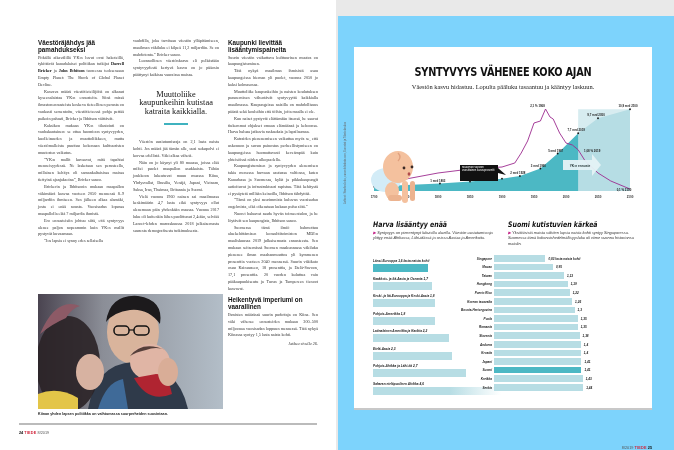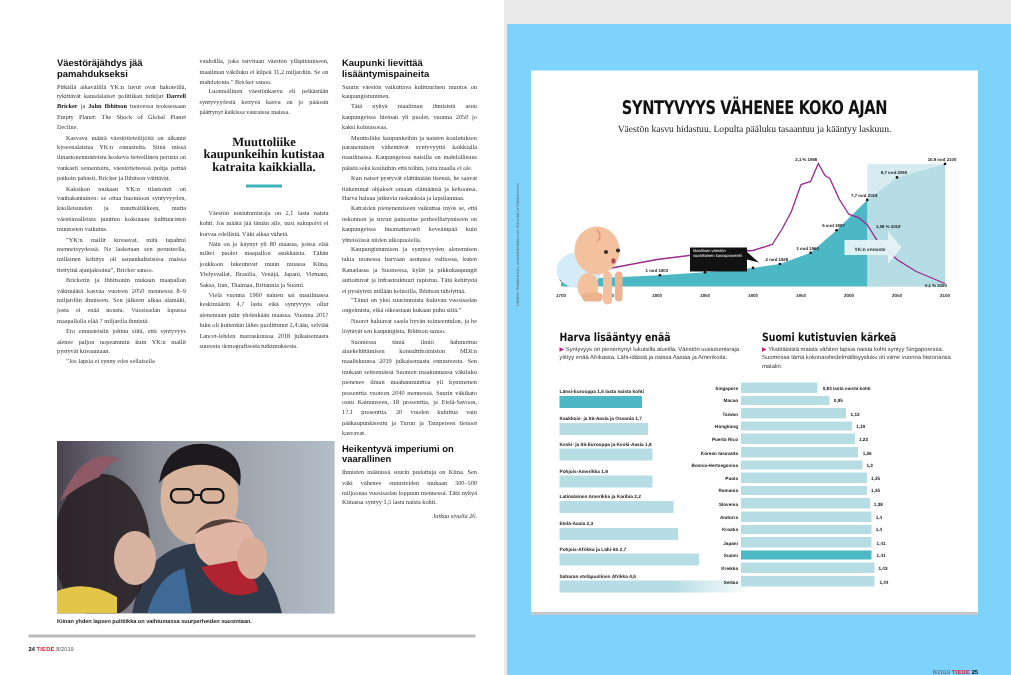--- a/index.html
+++ b/index.html
@@ -11,35 +11,35 @@
   .col { position: absolute; font-size: 4.2px; line-height: 6.8px; color: #333; text-align: justify; }
   .col p { text-indent: 6px; margin-bottom: 0; }
   .col p.noindent { text-indent: 0; }
   .col h3 { font-family: "Liberation Sans", sans-serif; font-size: 6.3px; line-height: 6.8px; font-weight: bold; color: #111; margin-top: 2px; margin-bottom: 1px; text-align: left; }
   .col b { color: #111; }
   #col1 { left: 38px; top: 38px; width: 86px; }
   #col2 { left: 133px; top: 38px; width: 86px; }
   #col3 { left: 228px; top: 38px; width: 90px; }
 
   #pull-quote { margin: 12px 0 0 0; text-align: center; }
-  #pull-quote-text { font-family: "Liberation Serif", serif; font-weight: bold; font-size: 8.4px; line-height: 8.5px; color: #111; display: block; text-align: center; }
+  #pull-quote-text { font-family: "Liberation Serif", serif; font-weight: normal; font-size: 8.4px; line-height: 8.5px; color: #111; display: block; text-align: center; }
   #pull-quote-rule { width: 24px; height: 2px; background: #3fb2bf; margin: 7px auto 14px auto; }
 
   #photo { position: absolute; left: 38px; top: 294px; width: 185px; height: 115px; overflow: hidden; background: #a7b1ba; }
   #photo-caption { position: absolute; left: 38px; top: 412px; width: 190px; font-family: "Liberation Sans", sans-serif; font-size: 3.7px; font-weight: bold; color: #222; }
   #continue-note { font-style: italic; text-align: right; display: block; margin-top: 2px; }
   #left-rule { position: absolute; left: 19px; top: 423px; width: 298px; height: 1.5px; background: #bbbbbb; }
   #left-folio { position: absolute; left: 19px; top: 431px; font-family: "Liberation Sans", sans-serif; font-size: 3.8px; color: #555; }
   .folio-num { font-weight: bold; color: #111; }
   .folio-brand { font-weight: bold; color: #d0243b; letter-spacing: 0.2px; }
 
   
   #right-page { position: absolute; left: 338px; top: 16px; width: 336px; height: 450px; background: #7dd3fc; }
   #infographic { position: absolute; left: 16px; top: 31px; width: 298px; height: 163px; background: #ffffff; }
-  #bottom-panel { position: absolute; left: 16px; top: 194px; width: 298px; height: 200px; background: #ffffff; }
+  #bottom-panel { position: absolute; left: 16px; top: 194px; width: 298px; height: 200px; background: #ffffff; font-style: italic; }
   #right-rule { position: absolute; left: 16px; top: 392px; width: 298px; height: 2px; background: #c8c8c8; }
   #right-folio { position: absolute; right: 22px; top: 430px; font-family: "Liberation Sans", sans-serif; font-size: 3.8px; color: #555; }
 
   #main-title { position: absolute; left: 0; top: 17px; width: 298px; text-align: center; font-family: "DejaVu Sans", sans-serif; font-weight: bold; font-size: 12.5px; letter-spacing: -0.3px; color: #111; transform: scaleX(0.78); transform-origin: center; }
   #main-subtitle { position: absolute; left: 0; top: 36px; width: 298px; text-align: center; font-family: "Liberation Serif", serif; font-size: 6.4px; color: #222; }
 
   #peak-box { position: absolute; left: 20px; top: 60px; width: 120px; font-family: "Liberation Sans", sans-serif; }
   #peak-title { font-family: "DejaVu Sans", sans-serif; font-weight: bold; font-size: 7px; color: #111; transform: scaleX(0.85); transform-origin: left; display: block; white-space: nowrap; }
   #peak-text { font-size: 3.9px; line-height: 5.4px; color: #333; margin-top: 1px; }
   .tri { color: #c21d84; font-size: 4px; }

